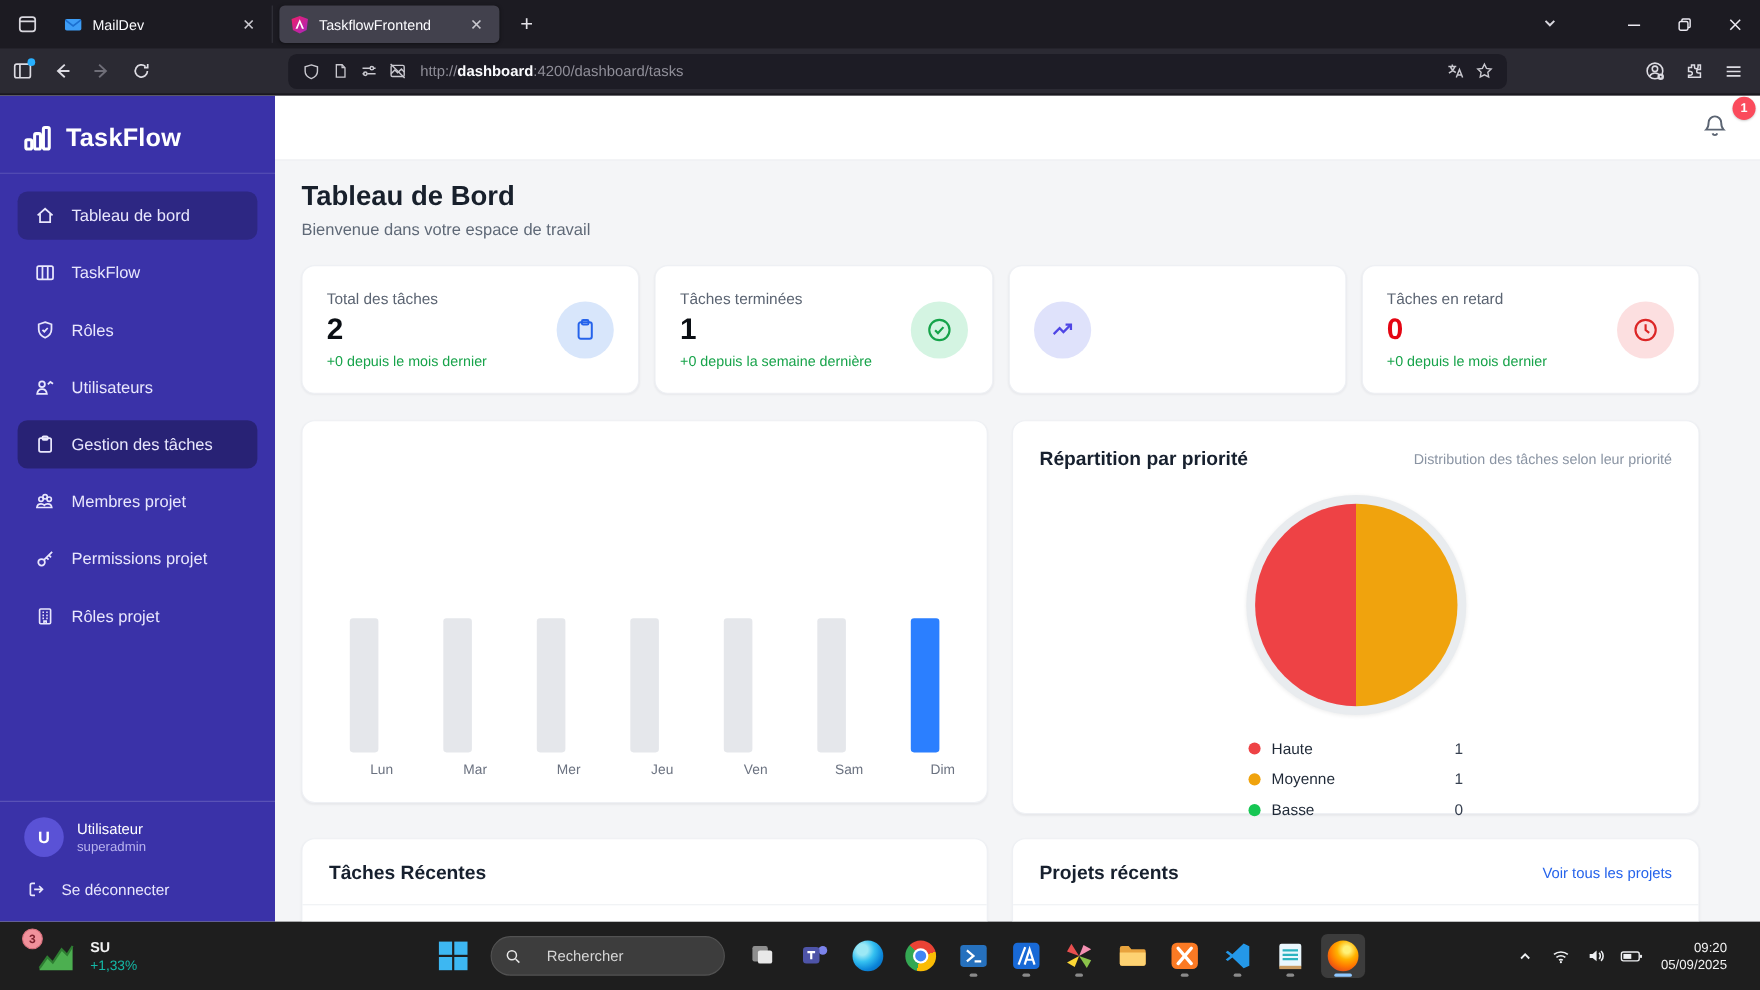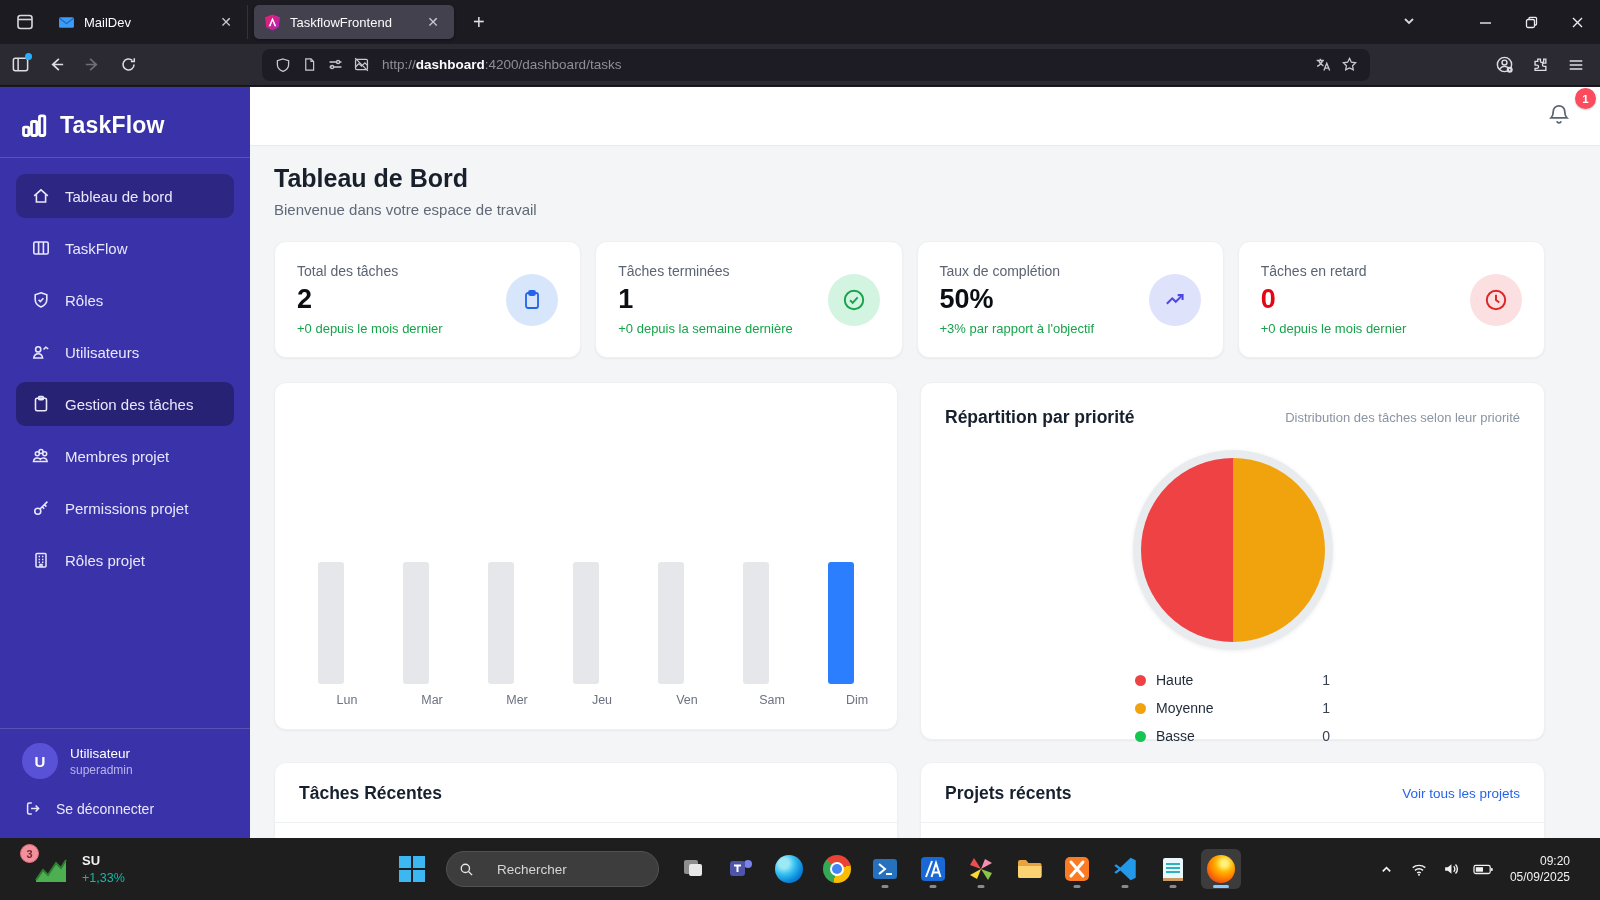--- a/index.html
+++ b/index.html
@@ -401,25 +401,20 @@
               <div class="stat-delta">+0 depuis la semaine dernière</div>
             </div>
             <div class="stat-ico ico-green">
               <svg width="26" height="26" viewBox="0 0 24 24" fill="none" stroke="currentColor" stroke-width="1.8">
                   <circle cx="12" cy="12" r="8.5"></circle>
                   <path d="M8.4 12.2l2.4 2.4 4.6-5"></path>
                 </svg>
             </div>
           </div>
           <div class="stat-card">
-            <div class="stat-texts">
-              <div class="stat-label">Taux de complétion</div>
-              <div class="stat-value">50%</div>
-              <div class="stat-delta">+3% par rapport à l'objectif</div>
-            </div>
             <div class="stat-ico ico-purple">
               <svg width="26" height="26" viewBox="0 0 24 24" fill="none" stroke="currentColor" stroke-width="1.9">
                   <path d="M4.5 15.5l5-5 3.2 3.2 6.2-6.2"></path>
                   <path d="M14.5 7.5h4.5V12"></path>
                 </svg>
             </div>
           </div>
           <div class="stat-card">
             <div class="stat-texts">
               <div class="stat-label">Tâches en retard</div>

